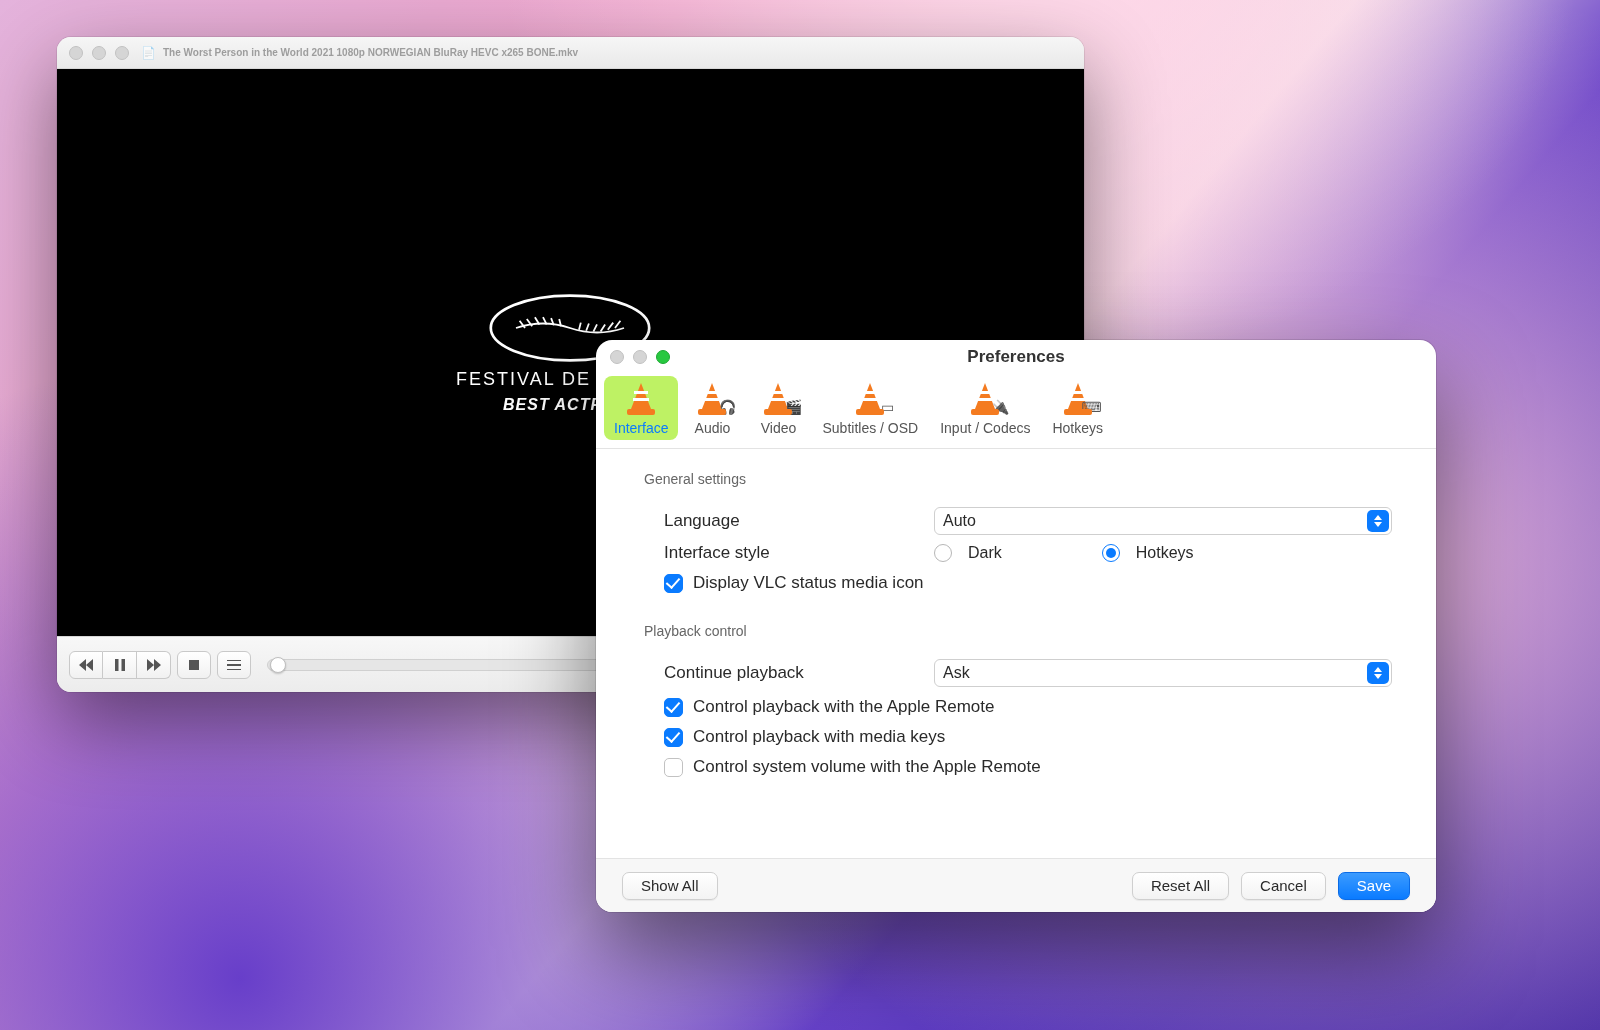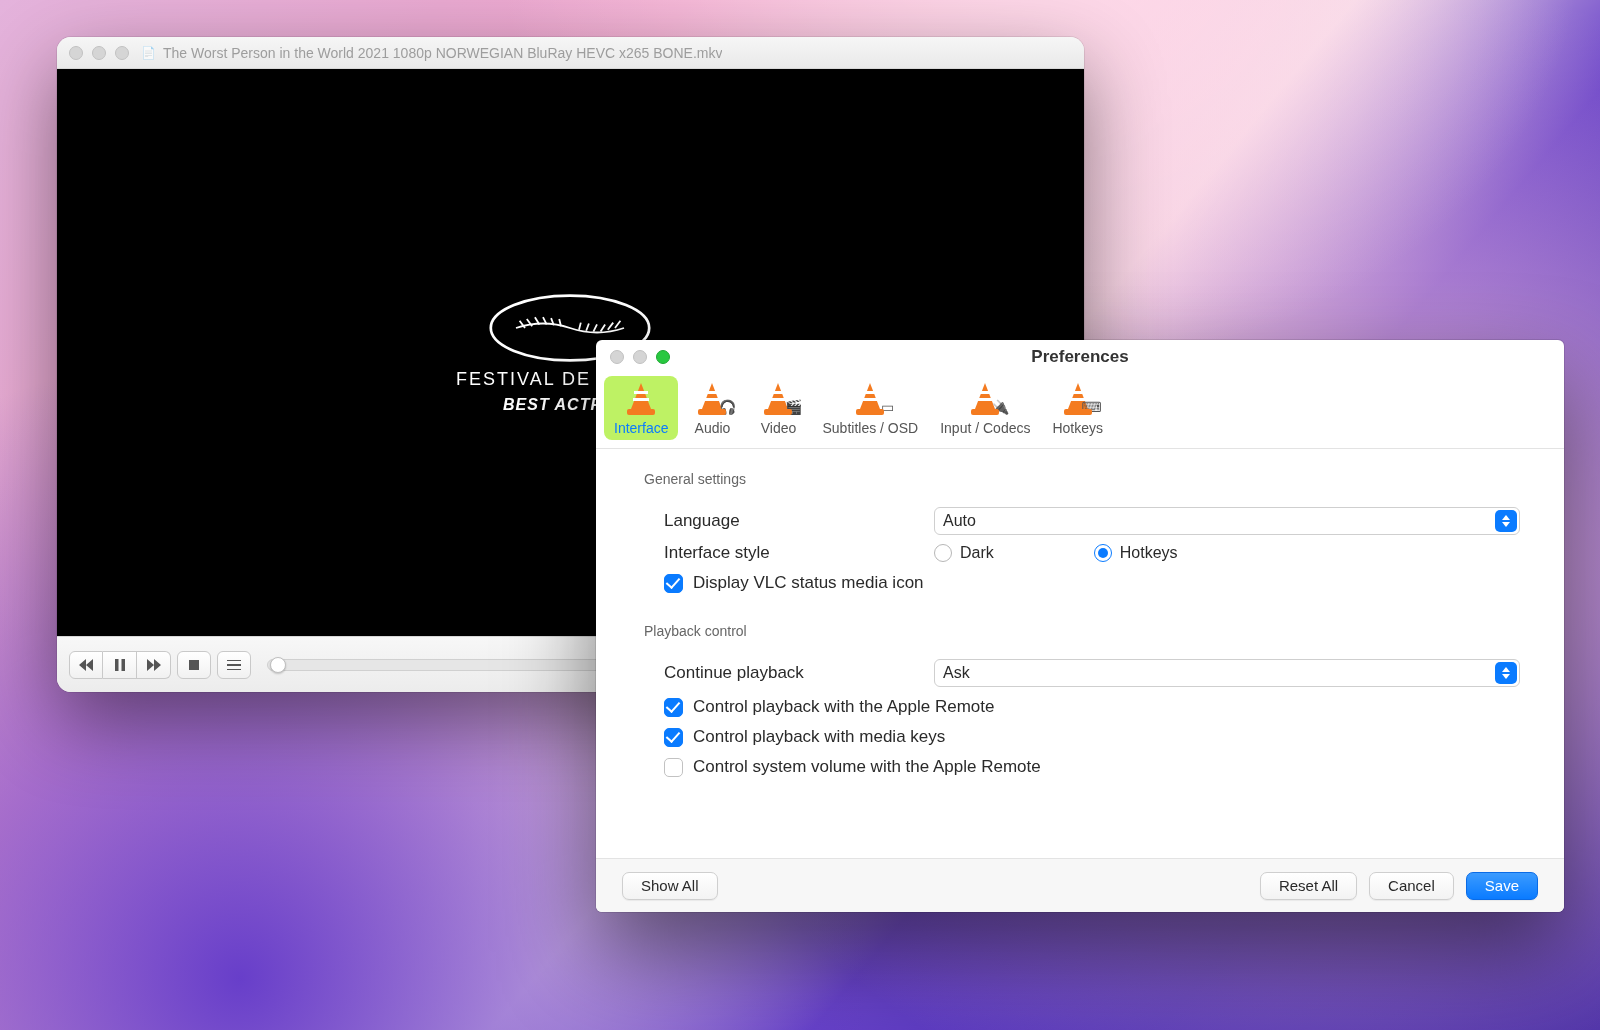--- a/index.html
+++ b/index.html
@@ -24,21 +24,21 @@
     box-shadow: 0 30px 80px rgba(0,0,0,.45), 0 0 0 1px rgba(0,0,0,.08);
   }
   .titlebar {
     height: 32px; background: linear-gradient(#f6f6f6,#e9e9e9);
     display: flex; align-items: center; padding: 0 12px;
     border-bottom: 1px solid #d7d7d7;
   }
   .tl-dots { display:flex; gap:9px; margin-right:12px;}
   .tl-dot { width:14px; height:14px; border-radius:50%; background:#d5d5d5; border:1px solid #c1c1c1;}
   .doc-icon { width:16px; height:16px; margin-right:6px; opacity:.6; display:flex; align-items:center; justify-content:center; font-size:12px;}
-  .title-text { color:#9d9d9d; font-size:14px; font-weight:400; white-space:nowrap; overflow:hidden; text-overflow:ellipsis;}
+  .title-text { color:#9d9d9d; font-size:10px; font-weight:700; white-space:nowrap; overflow:hidden; text-overflow:ellipsis;}
   .video {
     position:absolute; left:0; top:32px; right:0; height:567px; background:#000;
     display:flex; align-items:center; justify-content:center; flex-direction:column;
   }
   .cannes { color:#fff; text-align:center; font-family: Georgia, serif;}
   .laurel { display:flex; justify-content:center; margin-bottom:4px;}
   .laurel svg { width:180px; height:74px;}
   .cannes .fest { font-size:18px; letter-spacing:2px; font-family:-apple-system,sans-serif; font-weight:500;}
   .cannes .award { font-size:16px; font-style:italic; letter-spacing:1px; margin-top:6px; font-family:-apple-system,sans-serif; font-weight:600;}
   .controls {
@@ -62,22 +62,22 @@
     border-radius:6px; margin-left:10px; position:relative;
   }
   .progress .knob{
     position:absolute; left:2px; top:50%; transform:translateY(-50%);
     width:16px; height:16px; background:#fff; border:1px solid #bfbfbf; border-radius:50%;
     box-shadow:0 1px 2px rgba(0,0,0,.2);
   }
 
   
   .prefs {
-    position:absolute; left:596px; top:340px; width:968px; height:572px;
-    background:#fff; border-radius:6px;
+    position:absolute; left:596px; top:340px; width:840px; height:572px;
+    background:#fff; border-radius:16px;
     box-shadow: 0 40px 90px rgba(0,0,0,.5), 0 0 0 1px rgba(0,0,0,.1);
     display:flex; flex-direction:column; overflow:hidden;
   }
   .prefs-titlebar{
     height:34px; display:flex; align-items:center; padding:0 14px; position:relative;
   }
   .prefs-title{
     position:absolute; left:0; right:0; text-align:center; font-weight:700; font-size:17px; color:#333;
   }
   .traffic{display:flex; gap:9px; z-index:1;}
@@ -117,21 +117,21 @@
     position:absolute; right:2px; top:2px; bottom:2px; width:22px;
     background:#0a7bff; border-radius:5px; display:flex; flex-direction:column;
     align-items:center; justify-content:center; gap:0px;
   }
   .select .chev::before,.select .chev::after{
     content:""; border-left:4px solid transparent; border-right:4px solid transparent;
   }
   .select .chev::before{ border-bottom:5px solid #fff; margin-bottom:2px;}
   .select .chev::after{ border-top:5px solid #fff;}
   .radio-row{ display:flex; gap:100px; align-items:center;}
-  .radio{ display:flex; align-items:flex-start; gap:8px;}
+  .radio{ display:flex; align-items:flex-start; gap:16px;}
   .radio .r{ width:18px; height:18px; border:1.5px solid #b7b7b7; border-radius:50%; position:relative;}
   .radio.checked .r{ border-color:#0a7bff;}
   .radio.checked .r::after{content:""; position:absolute; inset:3px; background:#0a7bff; border-radius:50%;}
   .check-row{ display:flex; align-items:center; gap:10px; margin:10px 0 10px 24px; font-size:17px;}
   .cb{ width:19px; height:19px; border:1.5px solid #c2c2c2; border-radius:5px; background:#fff; position:relative; flex-shrink:0;}
   .cb.checked{ background:#0a7bff; border-color:#0a7bff;}
   .cb.checked::after{
     content:""; position:absolute; left:4px; top:0px; width:6px; height:11px;
     border:solid #fff; border-width:0 2.5px 2.5px 0; transform:rotate(42deg);
   }

